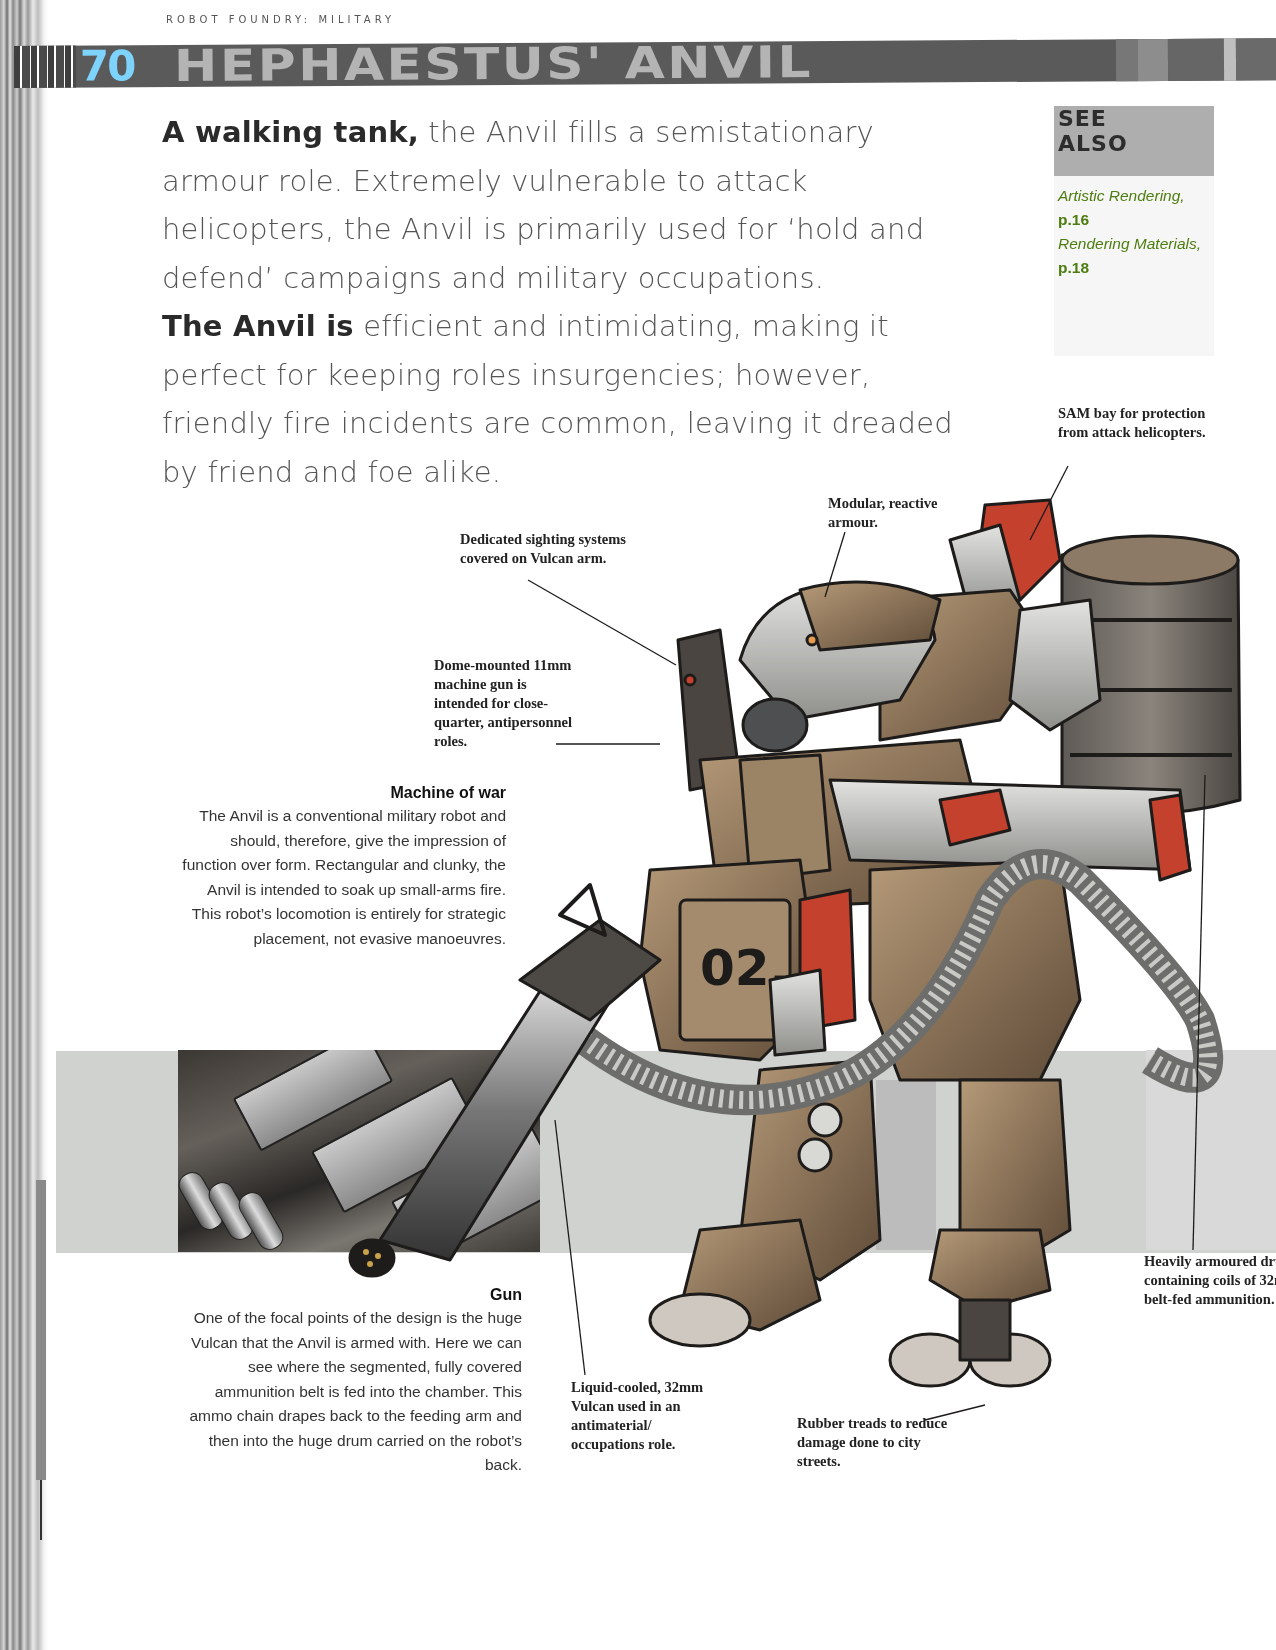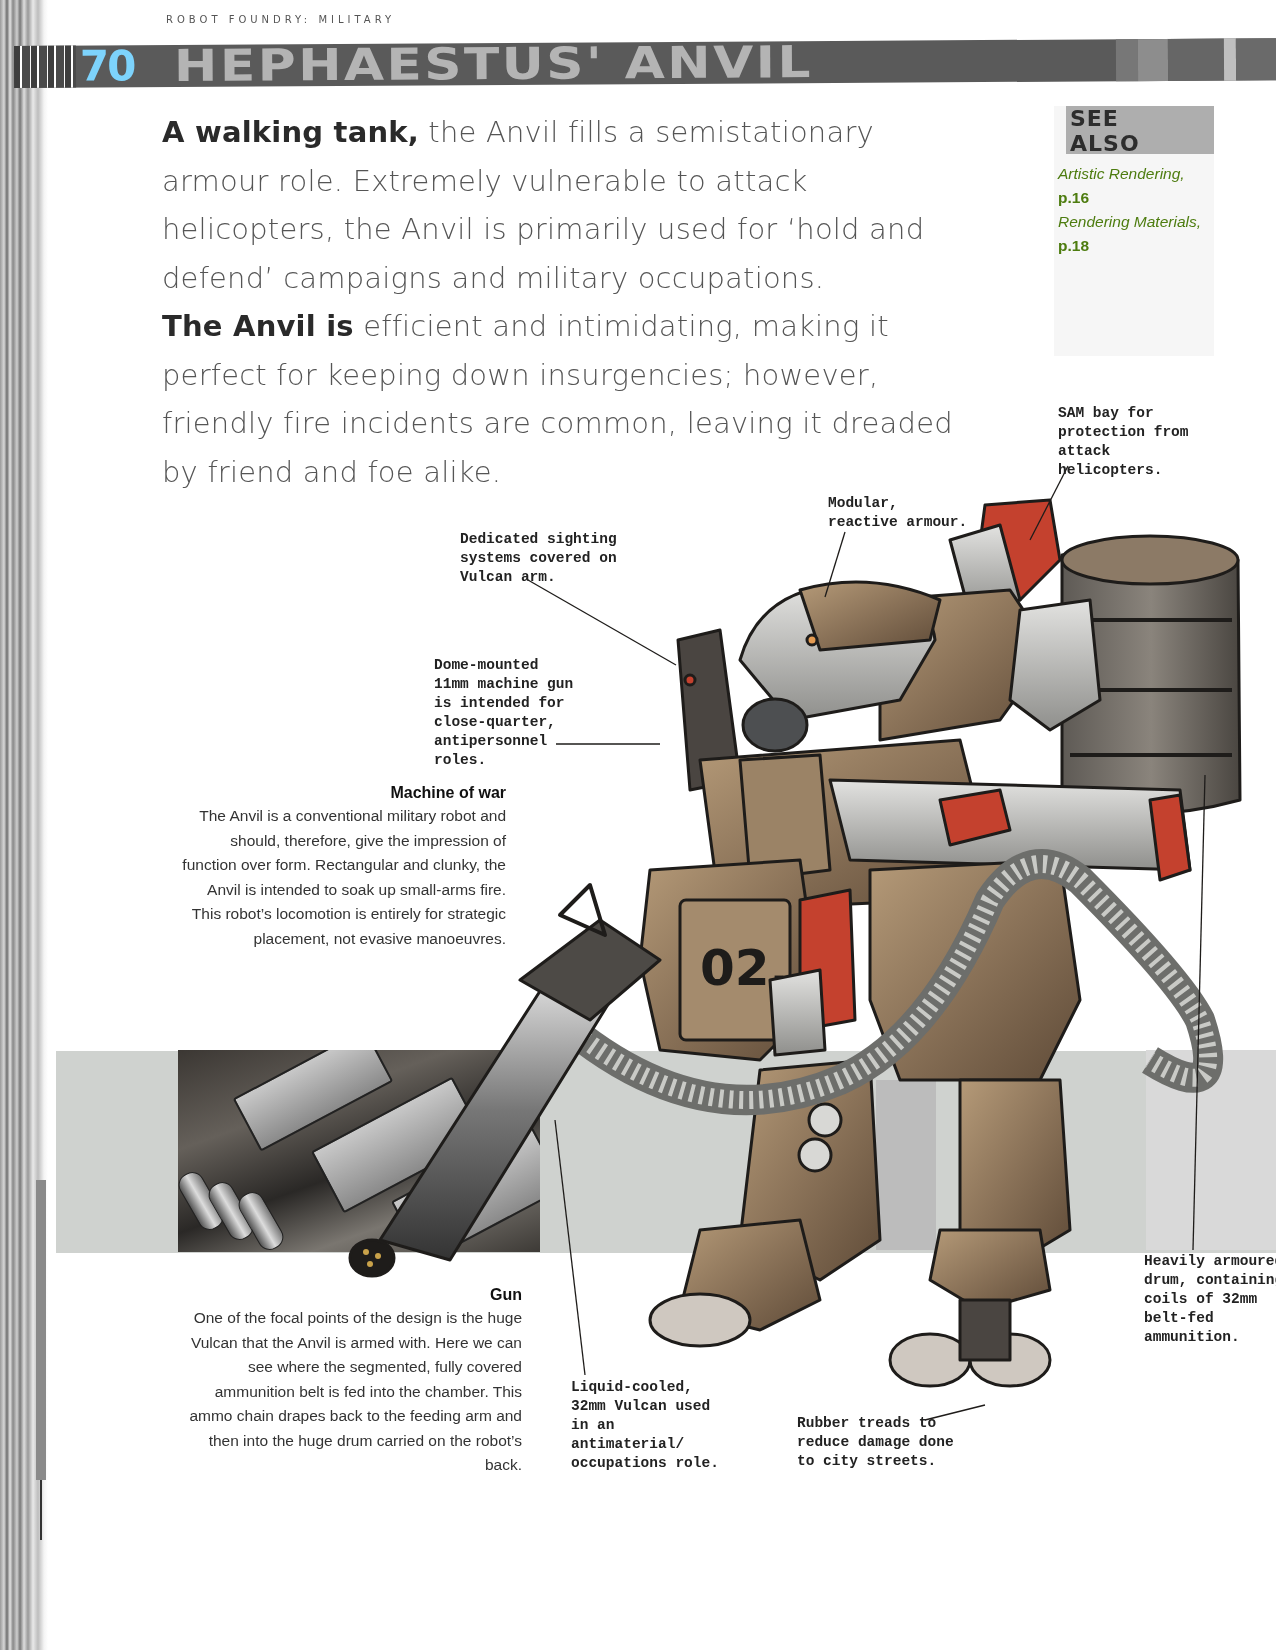--- a/index.html
+++ b/index.html
@@ -47,31 +47,31 @@
       position: absolute; left: 162px; top: 108px; width: 800px;
       font-family: "DejaVu Sans", sans-serif; font-size: 29px; line-height: 48.5px; color: #555;
       font-weight: 200; letter-spacing: 0.2px;
     }
     .intro b { font-weight: bold; color: #2a2a2a; }
     .intro .para2 { display: block; }
 
     
     .see-also { position: absolute; left: 1054px; top: 106px; width: 160px; height: 250px; background: #f6f6f6; }
     .see-also-head {
-      background: #aeaeae; padding: 0 0 0 4px; height: 48px;
+      background: #aeaeae; padding: 0 0 0 4px; height: 70px;
       font-family: "DejaVu Sans", sans-serif; font-weight: bold; font-size: 22px; line-height: 25px;
-      color: #2d2d2d; letter-spacing: 1px; margin-left: 12px;
+      color: #2d2d2d; letter-spacing: 1px;
     }
     .see-also-list { padding: 8px 0 0 4px; font-size: 15.5px; line-height: 24px; color: #4d7c0f; font-family: "Liberation Sans", sans-serif; }
     .see-also-list i { font-style: italic; }
     .see-also-list b { font-weight: bold; }
 
     
     .callout {
-      position: absolute; font-family: Liberation Mono, monospace; font-weight: bold;
+      position: absolute; font-family: Liberation Serif, serif; font-weight: bold;
       font-size: 14.5px; line-height: 19px; color: #222;
     }
 
     .sidebar-block { position: absolute; font-family: "Liberation Sans", sans-serif; color: #333; text-align: right; }
     .sidebar-block h3 { font-size: 16px; font-weight: bold; color: #111; line-height: 22px; }
     .sidebar-block p { font-size: 15.5px; line-height: 24.5px; color: #333; }
 
     
     .bg-band { position: absolute; left: 56px; top: 1051px; width: 1220px; height: 202px; background: #cfd2cf; }
     .bg-band.b2 { left: 1146px; top: 1050px; width: 130px; height: 200px; background: #d9d9d9; }
@@ -102,21 +102,21 @@
   <div class="seg s2"></div>
   <div class="seg s3"></div>
   <div class="seg s4"></div>
   <div class="seg s5"></div>
   <div class="page-number">70</div>
   <div class="page-title">HEPHAESTUS' ANVIL</div>
 </div>
 
 <div class="intro">
   <span class="para1"><b>A walking tank,</b><span> the Anvil fills a semistationary armour role. Extremely vulnerable to attack helicopters, the Anvil is primarily used for ‘hold and defend’ campaigns and military occupations.</span></span>
-  <span class="para2"><b>The Anvil is</b><span> efficient and intimidating, making it perfect for keeping down insurgencies; however, friendly fire incidents are common, leaving it dreaded by friend and foe alike.</span></span>
+  <span class="para2"><b>The Anvil is</b><span> efficient and intimidating, making it perfect for keeping roles insurgencies; however, friendly fire incidents are common, leaving it dreaded by friend and foe alike.</span></span>
 </div>
 
 <div class="see-also">
   <div class="see-also-head">
     <div>SEE</div>
     <div>ALSO</div>
   </div>
   <div class="see-also-list">
     <div><i>Artistic Rendering,</i><br><b>p.16</b></div>
     <div><i>Rendering Materials,</i> <b>p.18</b></div>

